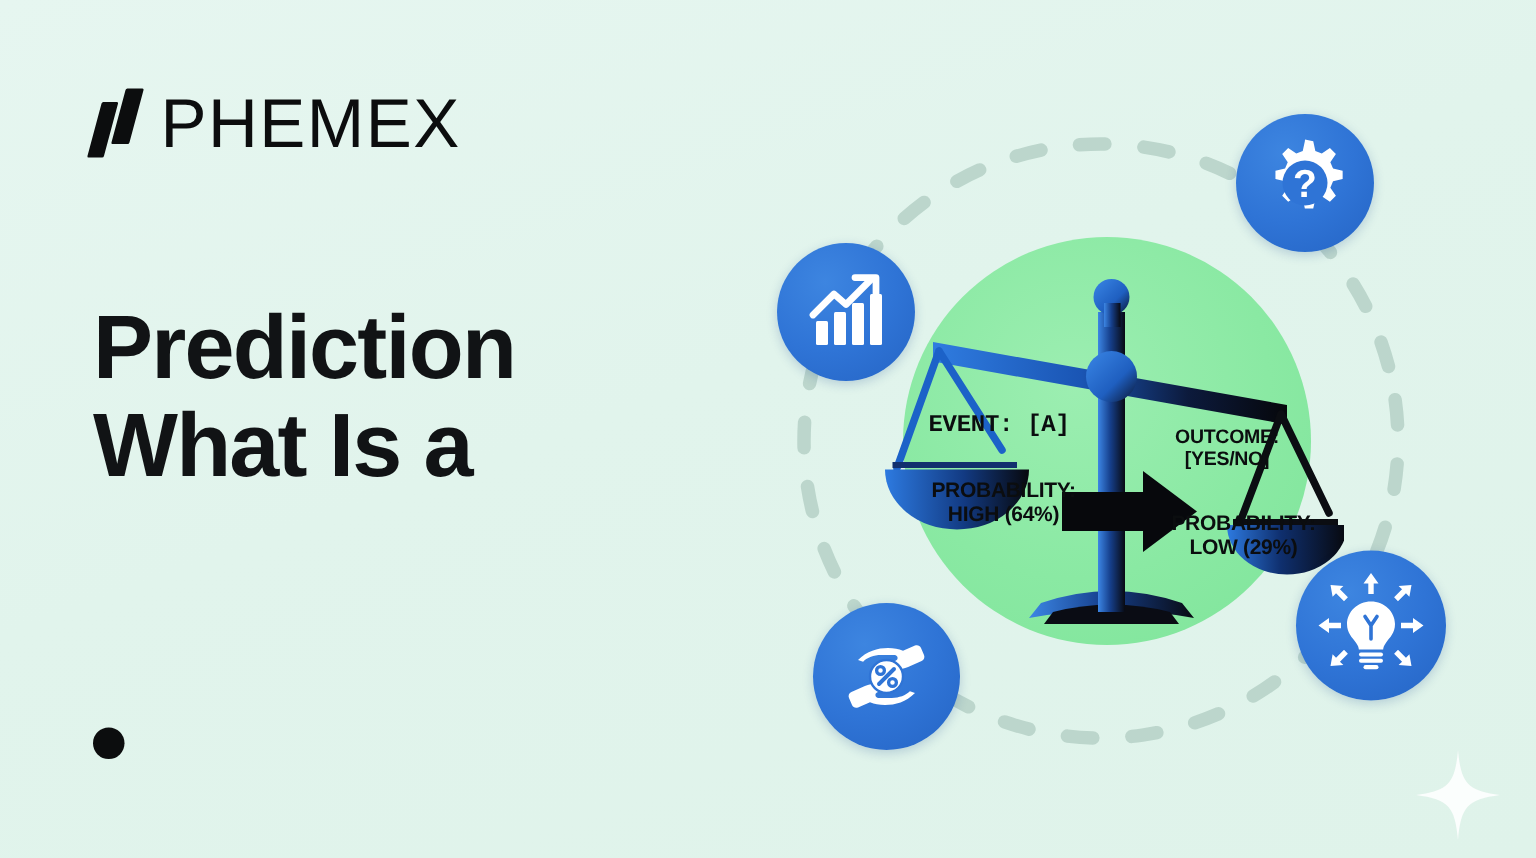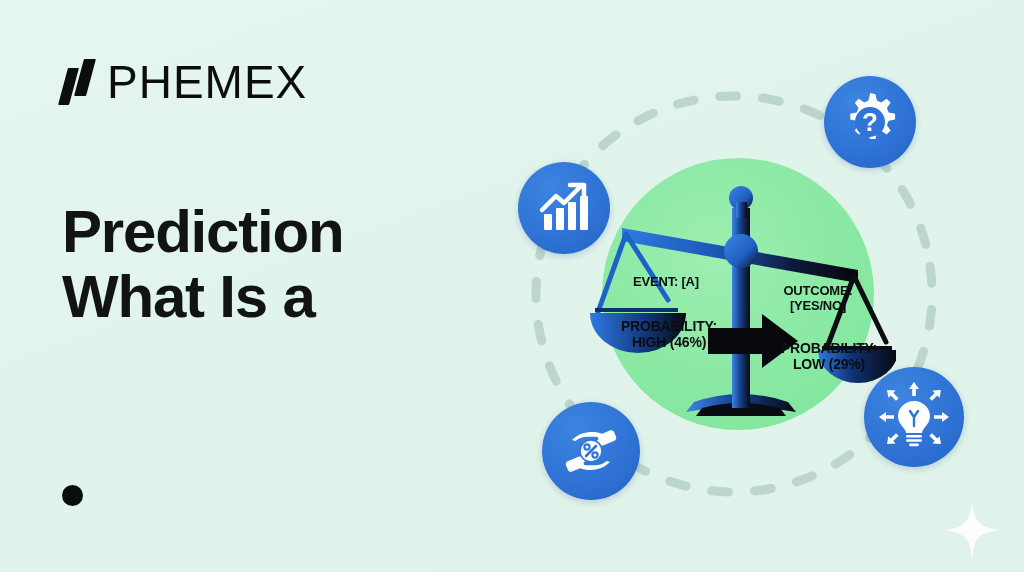--- a/index.html
+++ b/index.html
@@ -70,21 +70,21 @@
   }
   .scale-wrap svg{display:block;width:100%;height:100%;}
 
   .lbl{
     position:absolute;
     color:#0b0d0f;font-weight:700;
     font-family:"Liberation Sans", sans-serif;
     text-align:center;letter-spacing:-0.2px;
     line-height:1.12;white-space:nowrap;
   }
-  .lbl-event  {left:100px;top:213px;width:120px;font-size:13px;}
+  .lbl-event  {left:100px;top:213px;width:120px;font-size:16px;font-family:Liberation Mono, monospace;}
   .lbl-probhi {left:88px; top:257px;width:150px;font-size:14px;}
   .lbl-outcome{left:252px;top:222px;width:120px;font-size:13px;}
   .lbl-problo {left:248px;top:279px;width:150px;font-size:14px;}
 
   
   .badge{
     position:absolute;border-radius:50%;
     background:radial-gradient(circle at 35% 28%,#3d85e0 0%,#2f74d6 52%,#2564c4 100%);
     box-shadow:0 2px 7px rgba(25,70,140,.22);
     display:flex;align-items:center;justify-content:center;
@@ -185,21 +185,21 @@
         <path d="M232 200 H312 A40 33 0 0 1 232 200 Z" fill="url(#gPanR)"></path>
 
         <path d="M122 178 H176 V164 L212 191 L176 218 V204 H122 Z" fill="#07080c"></path>
       </svg>
     </div>
 
     <div class="lbl lbl-event">EVENT: [A]</div>
 
     <div class="lbl lbl-probhi">
       <div>PROBABILITY:</div>
-      <div>HIGH (46%)</div>
+      <div>HIGH (64%)</div>
     </div>
 
     <div class="lbl lbl-outcome">
       <div>OUTCOME:</div>
       <div>[YES/NO]</div>
     </div>
 
     <div class="lbl lbl-problo">
       <div>PROBABILITY:</div>
       <div>LOW (29%)</div>

